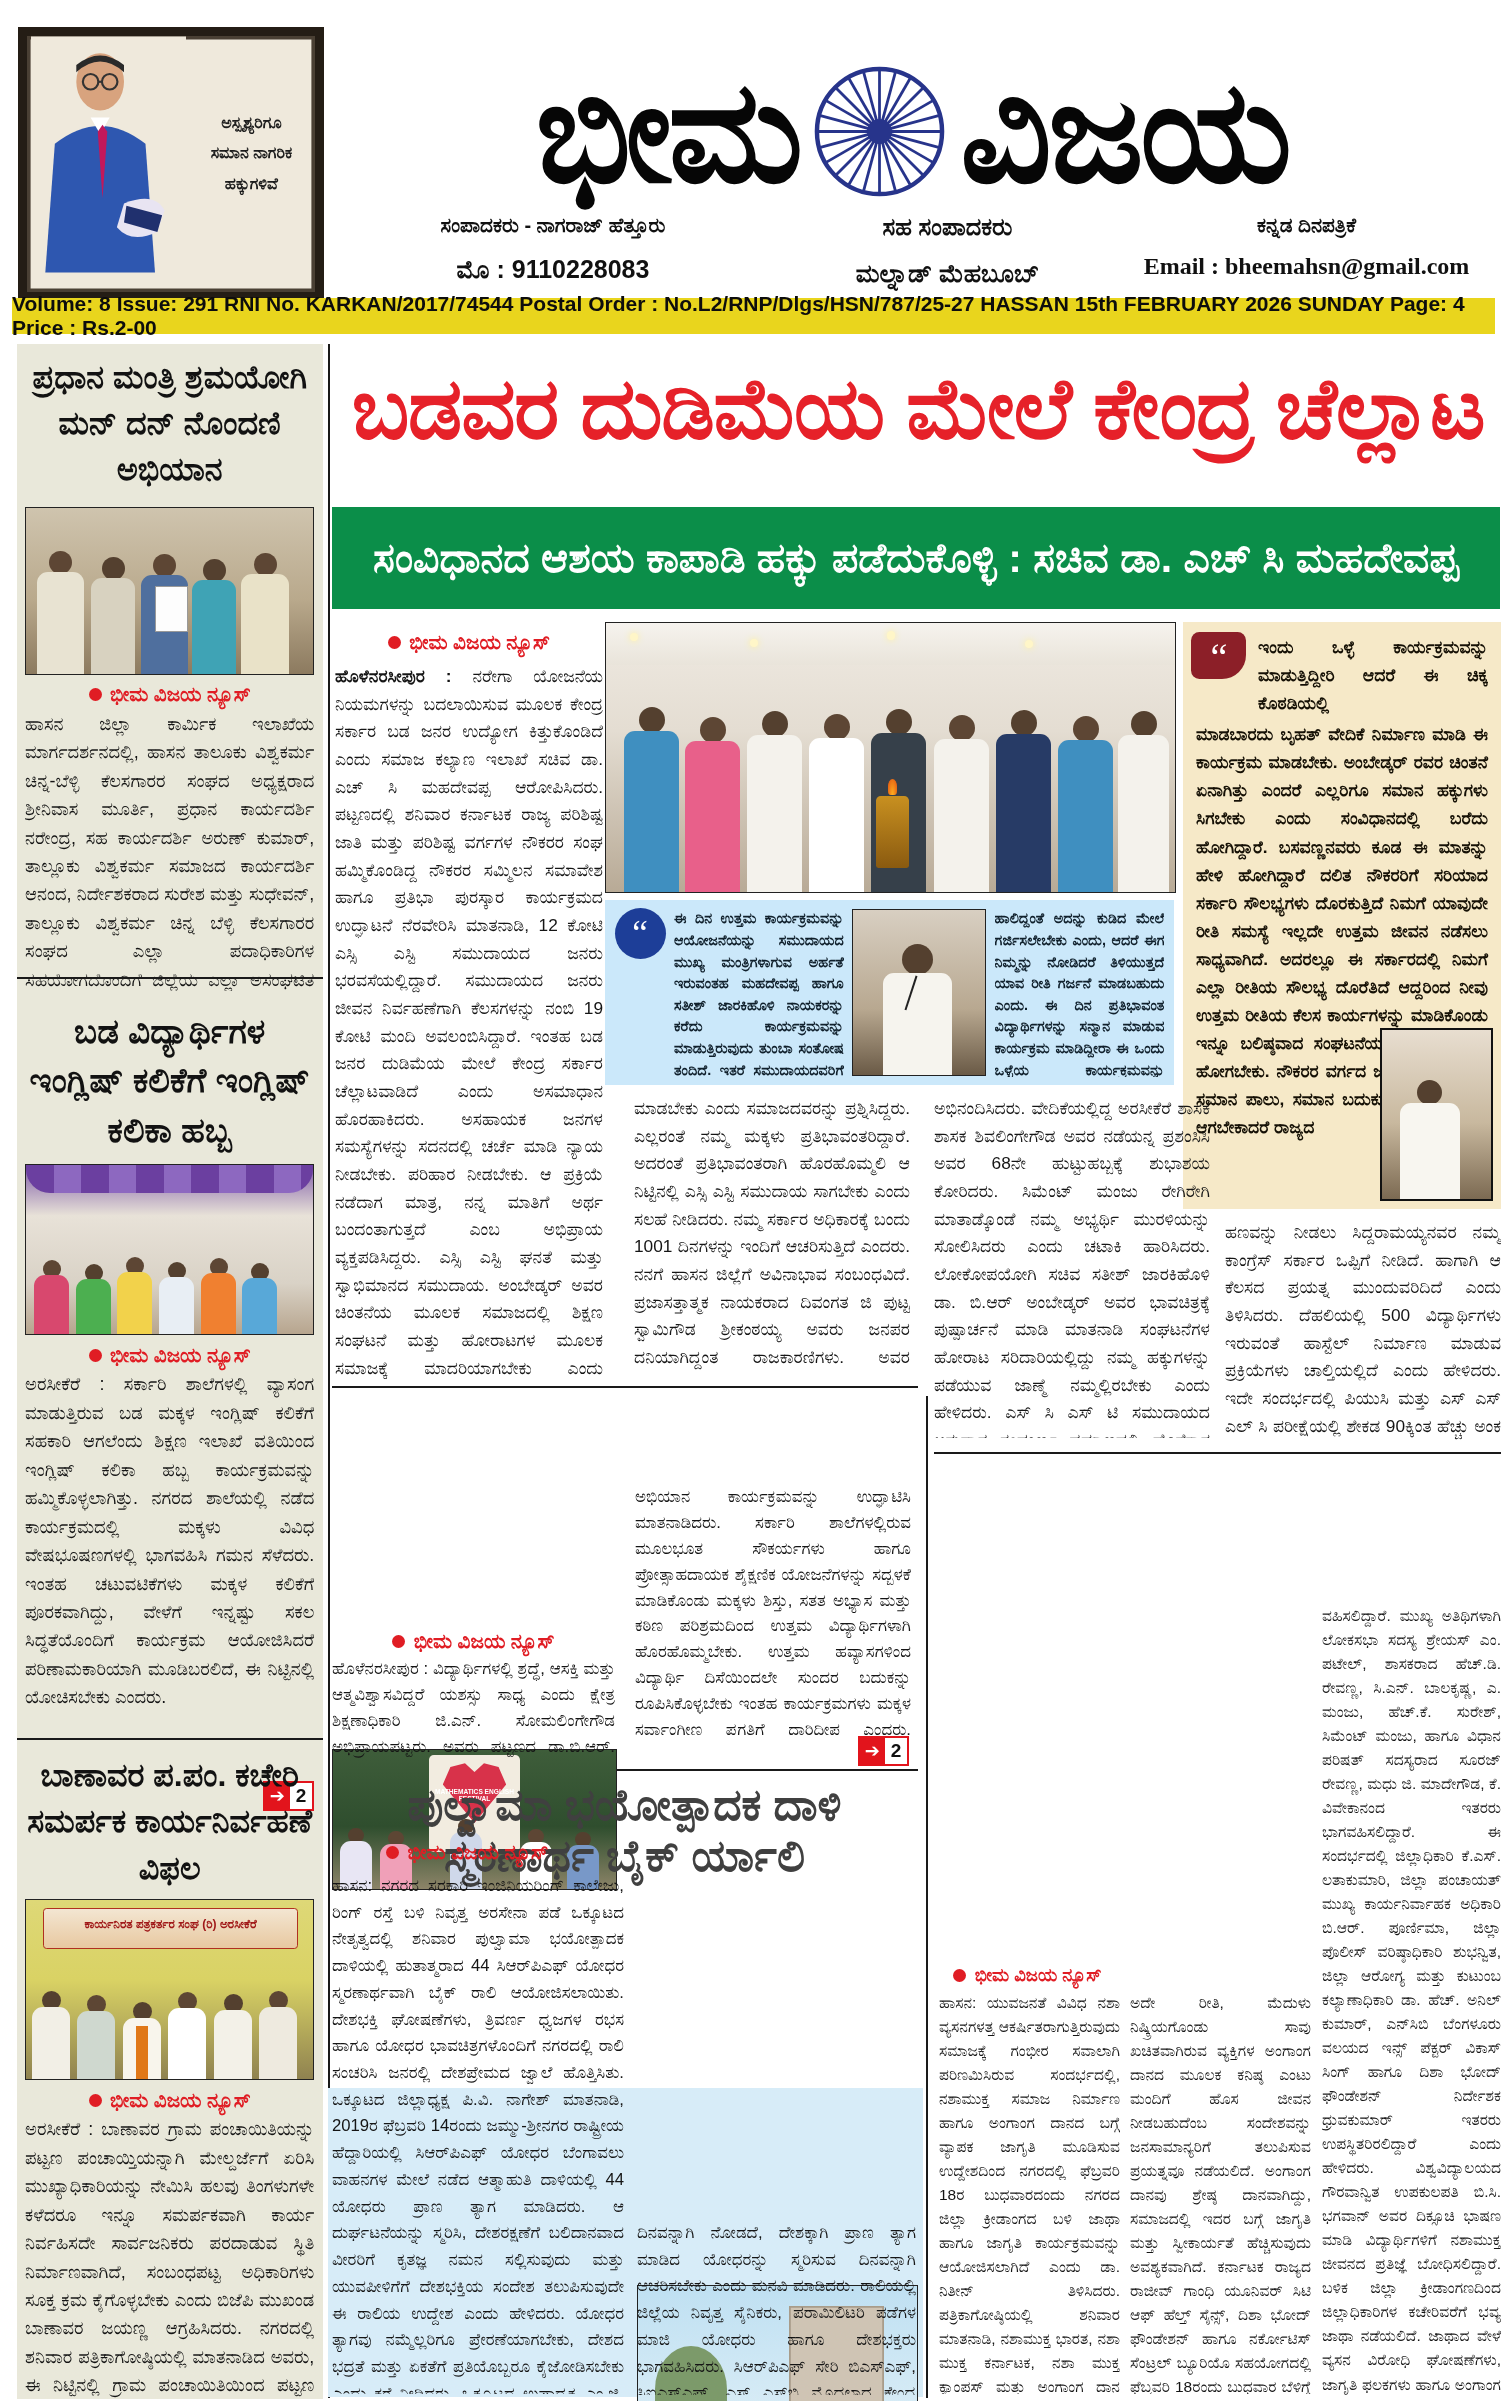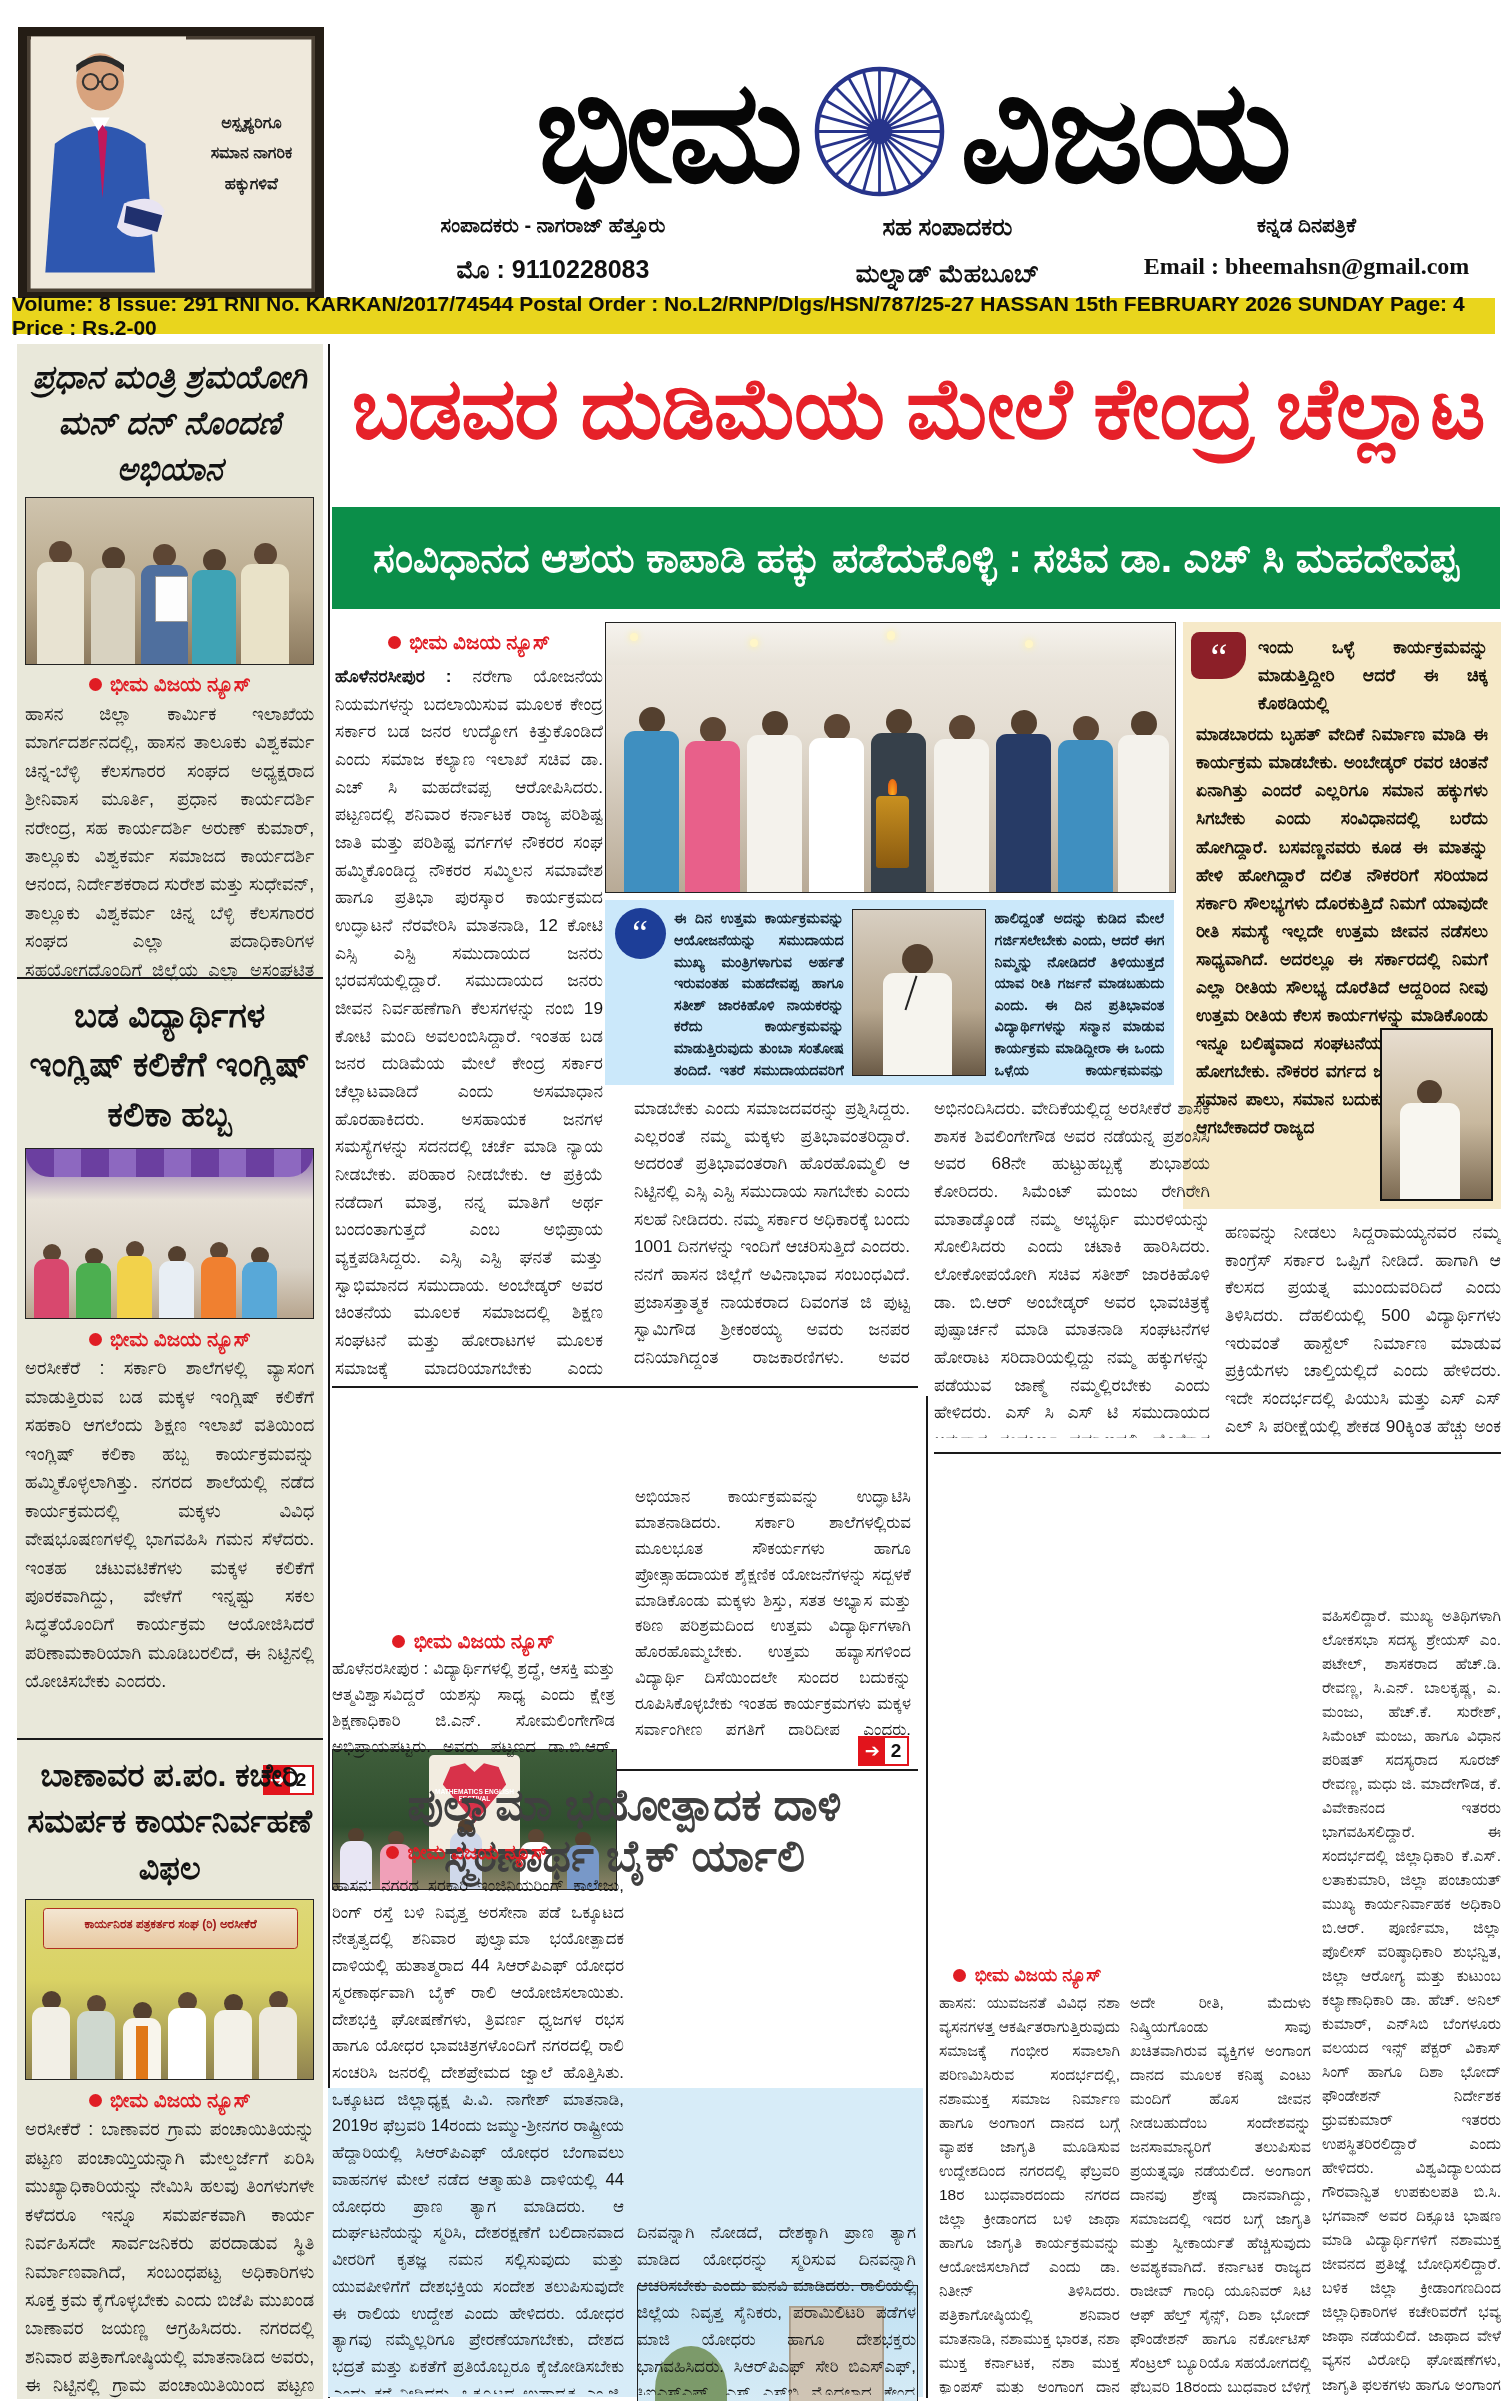--- a/index.html
+++ b/index.html
@@ -144,21 +144,21 @@
 
   <div class="abs vrule" style="left:328px;top:344px;height:2054px;"></div>
   <div class="abs vrule" style="left:926px;top:1396px;height:1002px;"></div>
   <div class="abs hrule" style="left:332px;top:1386px;width:586px;"></div>
   <div class="abs hrule" style="left:934px;top:1452px;width:567px;"></div>
   <div class="abs hrule" style="left:332px;top:1769px;width:586px;"></div>
 
   <div class="abs" id="rail">
 
     <div class="rail-art" style="top:0;height:631px;">
-      <div class="rail-head" style="font-size:32px;margin:6px 0 4px 0;font-style:italic;">ಪ್ರಧಾನ ಮಂತ್ರಿ ಶ್ರಮಯೋಗಿ ಮನ್ ದನ್ ನೊಂದಣಿ ಅಭಿಯಾನ</div>
+      <div class="rail-head" style="font-size:32px;margin:6px 0 14px 0;">ಪ್ರಧಾನ ಮಂತ್ರಿ ಶ್ರಮಯೋಗಿ ಮನ್ ದನ್ ನೊಂದಣಿ ಅಭಿಯಾನ</div>
       <div class="photo" style="height:166px;background:linear-gradient(180deg,#cfc4ae 0%,#b9a98c 55%,#8c7a5f 100%);">
         <div class="person" style="left:10.8px;">
             <div class="head" style="background:#5d4634;"></div>
             <div class="torso" style="width:47px;height:102px;background:#e8e3d2;"></div>
           </div>
         <div class="person" style="left:65px;">
             <div class="head" style="background:#54402f;"></div>
             <div class="torso" style="width:44px;height:96px;background:#d8d2c0;"></div>
           </div>
         <div class="person" style="left:115px;">
@@ -177,21 +177,21 @@
       </div>
       <div class="byline">
         <span class="dot"></span>
         <span class="txt">ಭೀಮ ವಿಜಯ ನ್ಯೂಸ್</span>
       </div>
       <div class="rail-body just clip" style="height:281px;">ಹಾಸನ ಜಿಲ್ಲಾ ಕಾರ್ಮಿಕ ಇಲಾಖೆಯ ಮಾರ್ಗದರ್ಶನದಲ್ಲಿ, ಹಾಸನ ತಾಲೂಕು ವಿಶ್ವಕರ್ಮ ಚಿನ್ನ-ಬೆಳ್ಳಿ ಕೆಲಸಗಾರರ ಸಂಘದ ಅಧ್ಯಕ್ಷರಾದ ಶ್ರೀನಿವಾಸ ಮೂರ್ತಿ, ಪ್ರಧಾನ ಕಾರ್ಯದರ್ಶಿ ನರೇಂದ್ರ, ಸಹ ಕಾರ್ಯದರ್ಶಿ ಅರುಣ್ ಕುಮಾರ್, ತಾಲ್ಲೂಕು ವಿಶ್ವಕರ್ಮ ಸಮಾಜದ ಕಾರ್ಯದರ್ಶಿ ಆನಂದ, ನಿರ್ದೇಶಕರಾದ ಸುರೇಶ ಮತ್ತು ಸುಧೇವನ್, ತಾಲ್ಲೂಕು ವಿಶ್ವಕರ್ಮ ಚಿನ್ನ ಬೆಳ್ಳಿ ಕೆಲಸಗಾರರ ಸಂಘದ ಎಲ್ಲಾ ಪದಾಧಿಕಾರಿಗಳ ಸಹಯೋಗದೊಂದಿಗೆ ಜಿಲ್ಲೆಯ ಎಲ್ಲಾ ಅಸಂಘಟಿತ ಕಾರ್ಮಿಕರಿಗೆ ಉಚಿತ ಇ - ಶ್ರಮ್ ಕಾರ್ಡ್ ಮತ್ತು ಪ್ರಧಾನ ಮಂತ್ರಿ ಶ್ರಮ ಯೋಗಿ ಮನ್ ಧನ್ ನೋಂದಣಿ ಅಭಿಯಾನವನ್ನು ಶ್ರೀ ಕ್ಷೇತ್ರ ಕಾಳಿಕಾಂಬ ಕಮಟೇಶ್ವರ ದೇವಾಲಯದ ಸಭಾಭವನದಲ್ಲಿ ಹಮ್ಮಿಕೊಂಡು, ಅರ್ಹ ಫಲಾನುಭವಿಗಳಿಗೆ ಸೌಲಭ್ಯವನ್ನು ನೀಡಲಾಯಿತು.</div>
     </div>
 
     <div class="abs hrule" style="left:0;top:633px;width:306px;"></div>
 
-    <div class="rail-art" style="top:635px;height:758px;">
+    <div class="rail-art" style="top:651px;height:758px;">
       <div class="rail-head" style="font-size:34px;margin:8.4px 0 9.6px 0;">ಬಡ ವಿದ್ಯಾರ್ಥಿಗಳ ಇಂಗ್ಲಿಷ್ ಕಲಿಕೆಗೆ ಇಂಗ್ಲಿಷ್ ಕಲಿಕಾ ಹಬ್ಬ</div>
       <div class="photo" style="height:169px;background:linear-gradient(180deg,#7f5ca8 0%,#e8e2d8 30%,#d9d2c6 70%,#b7a58e 100%);">
         <div style="position:absolute;left:0;top:0;width:100%;height:27.5px;background:repeating-linear-gradient(90deg,#6b3fa0 0 27.5px,#8d68c0 27.5px 55px);border-radius:0 0 24px 24px;"></div>
         <div class="person" style="left:8.4px;">
             <div class="head" style="background:#5d4634;width:18px;height:18px;"></div>
             <div class="torso" style="width:35px;height:59px;background:#d8486e;"></div>
           </div>
         <div class="person" style="left:50px;">
             <div class="head" style="background:#54402f;width:18px;height:18px;"></div>
             <div class="torso" style="width:35px;height:55px;background:#4caf50;"></div>

